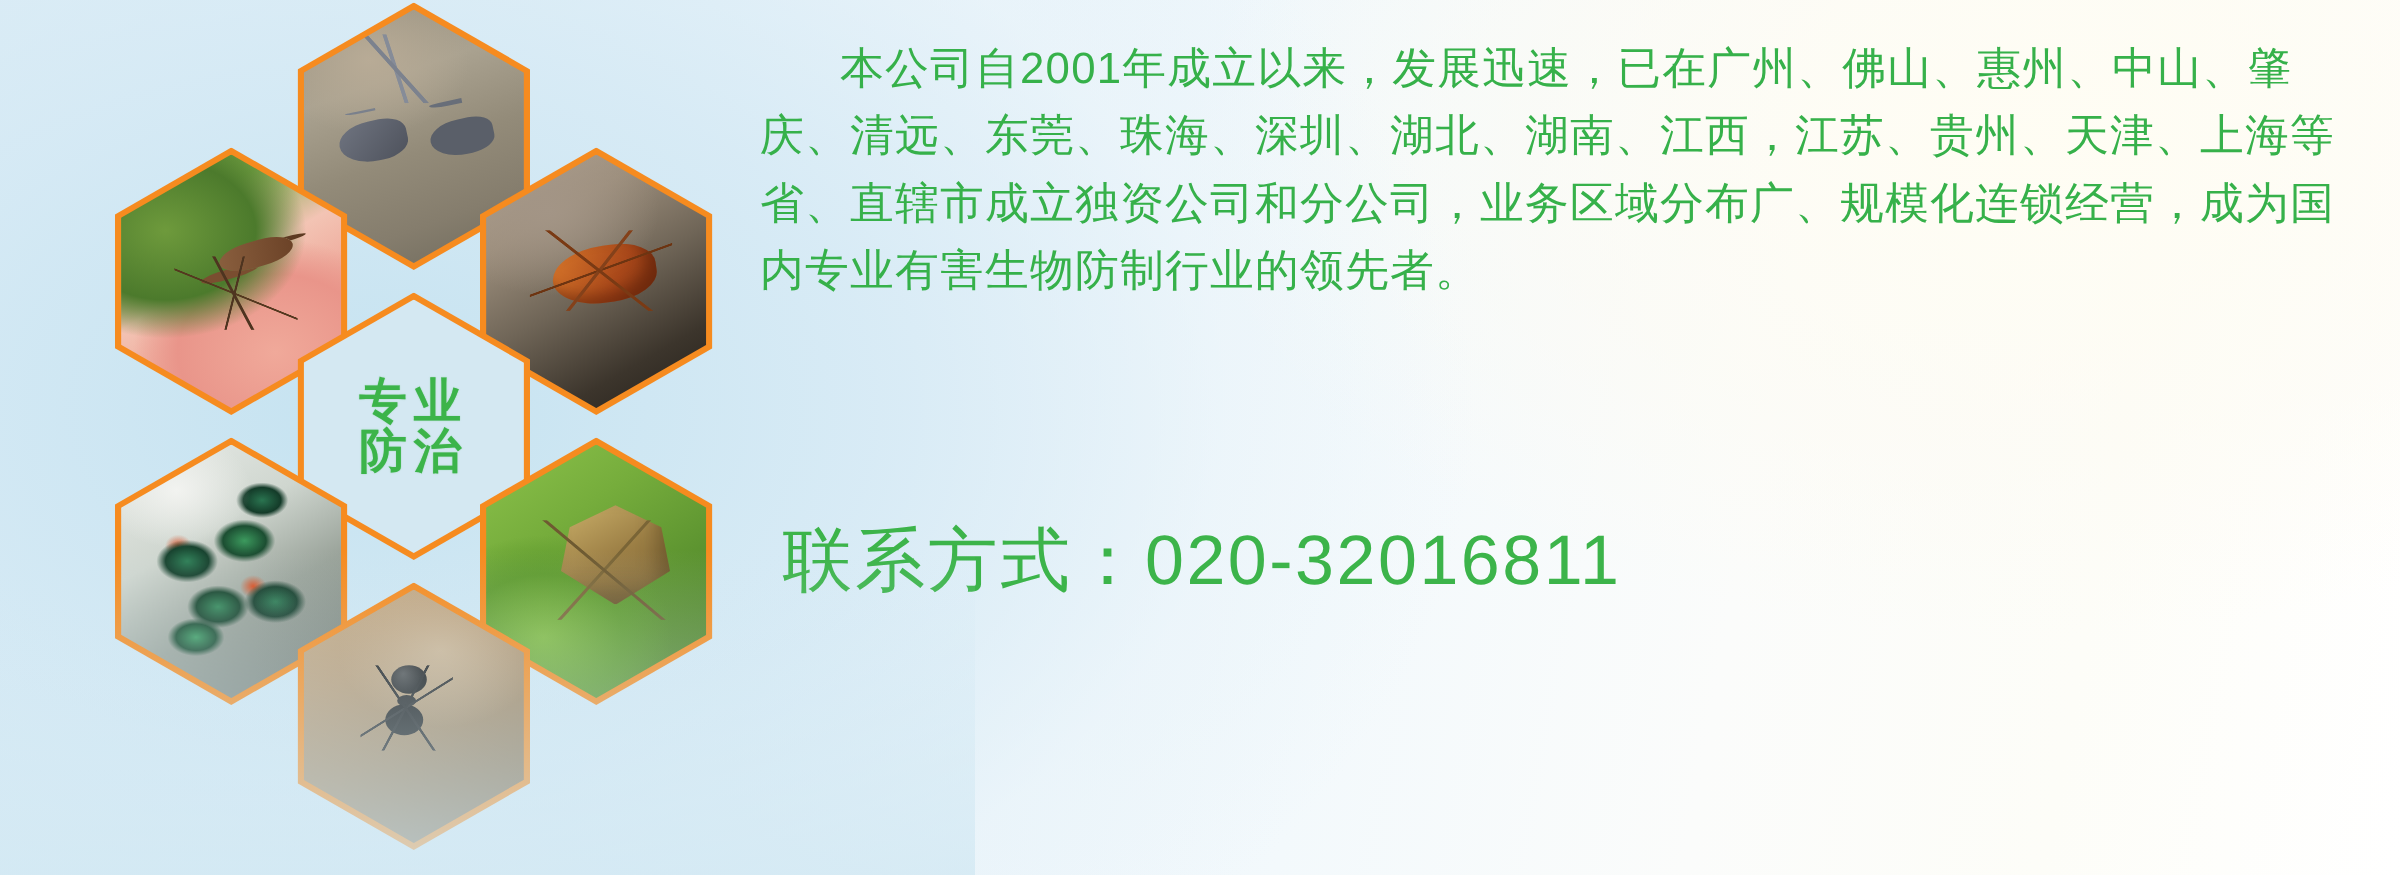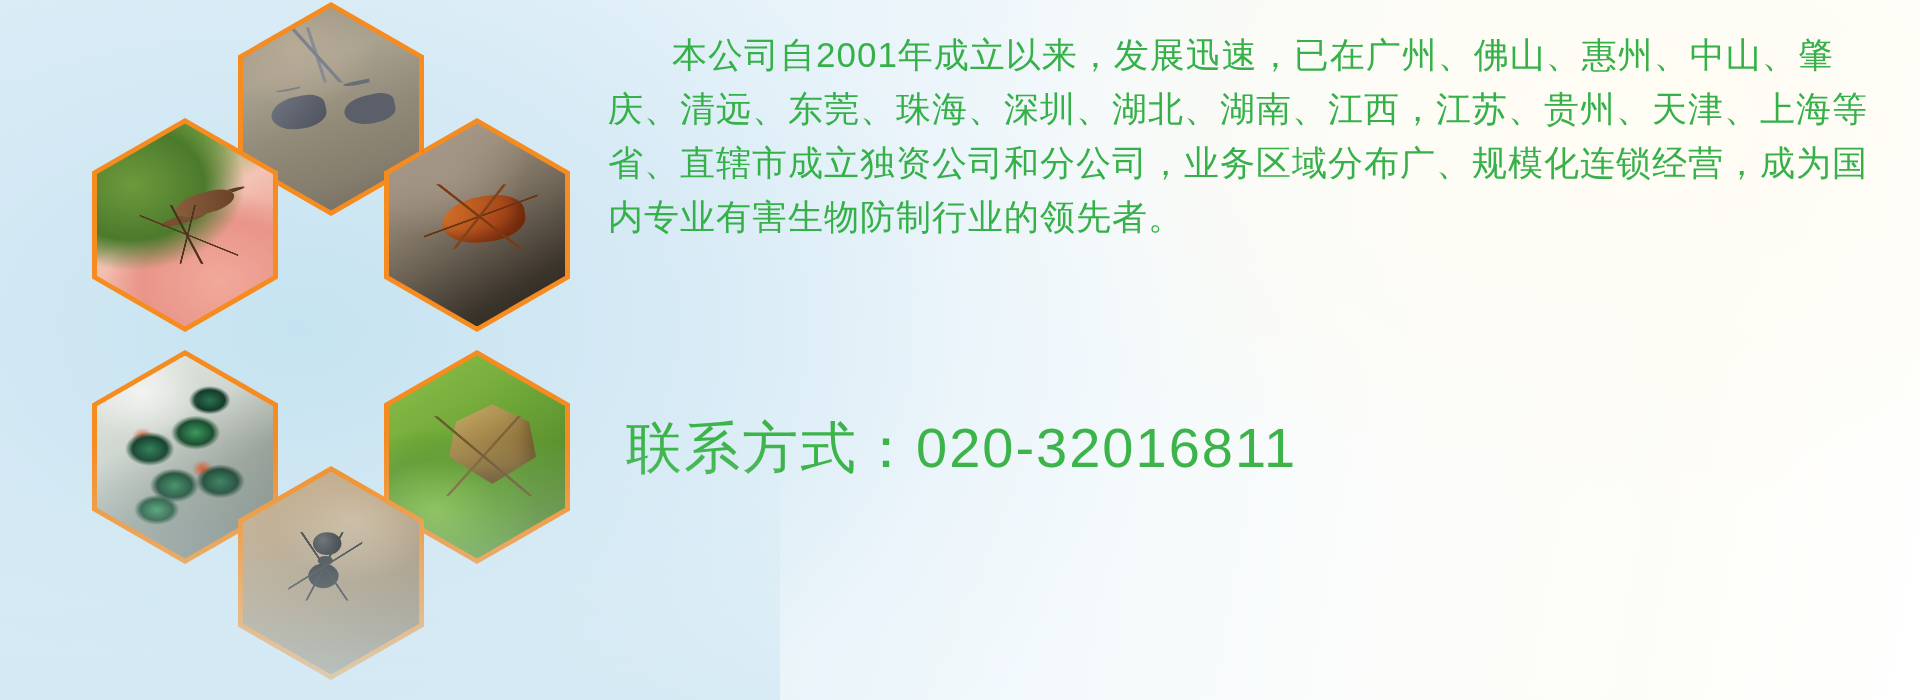--- a/index.html
+++ b/index.html
@@ -229,20 +229,28 @@
         <div class="ph ph-mosquito"></div>
       </div>
     </div>
 
     <div class="hex h-topright">
       <div class="inner">
         <div class="ph ph-cockroach"></div>
       </div>
     </div>
 
+    <div class="hex h-center">
+      <div class="inner">
+        <div class="center-label">
+          <span>专业</span>
+          <span>防治</span>
+        </div>
+      </div>
+    </div>
 
     <div class="hex h-botleft">
       <div class="inner">
         <div class="ph ph-flies"></div>
       </div>
     </div>
 
     <div class="hex h-botright">
       <div class="inner">
         <div class="ph ph-stinkbug"></div>

